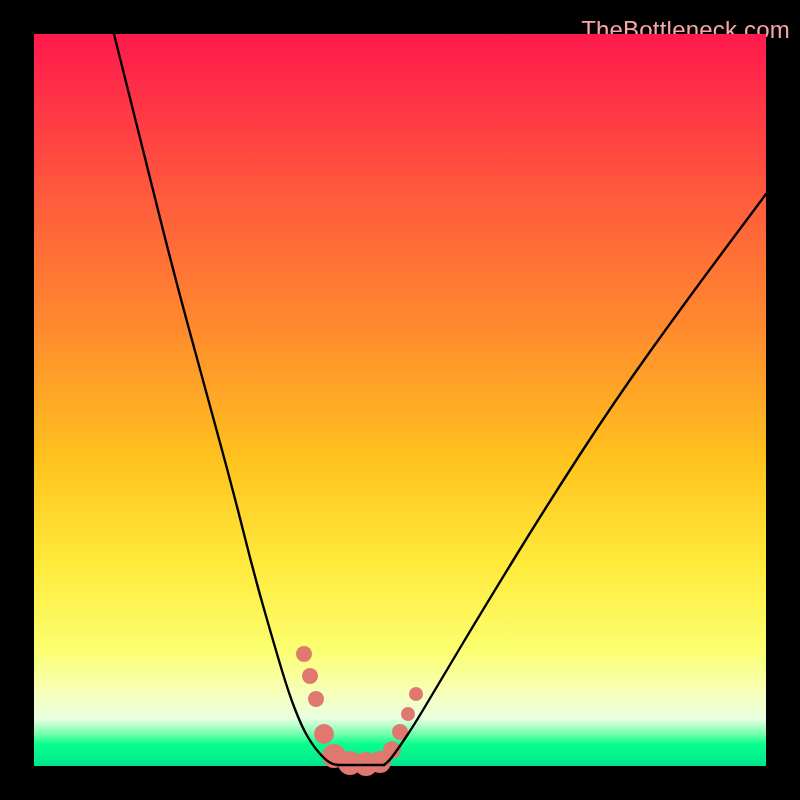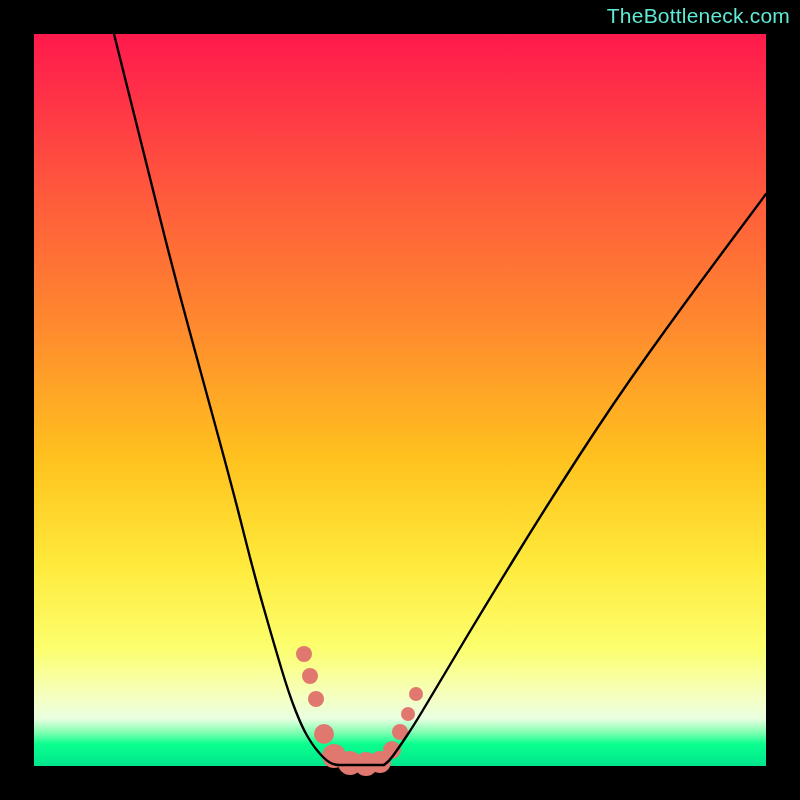--- a/index.html
+++ b/index.html
@@ -35,24 +35,24 @@
       #fcff6e 84%,
       #f6ffba 90%,
       #eaffe0 93.5%,
       #7cffb0 95.5%,
       #0aff8e 97%,
       #00e58c 100%
     );
   }
   .watermark {
     position: absolute;
-    top: 4px;
+    top: 16px;
     right: 10px;
-    color: #5eead4;
-    font-size: 21px;
+    color: #fca5a5;
+    font-size: 24px;
     letter-spacing: 0.2px;
     user-select: none;
   }
   svg.curves {
     position: absolute;
     left: 0;
     top: 0;
     width: 732px;
     height: 732px;
     overflow: visible;

